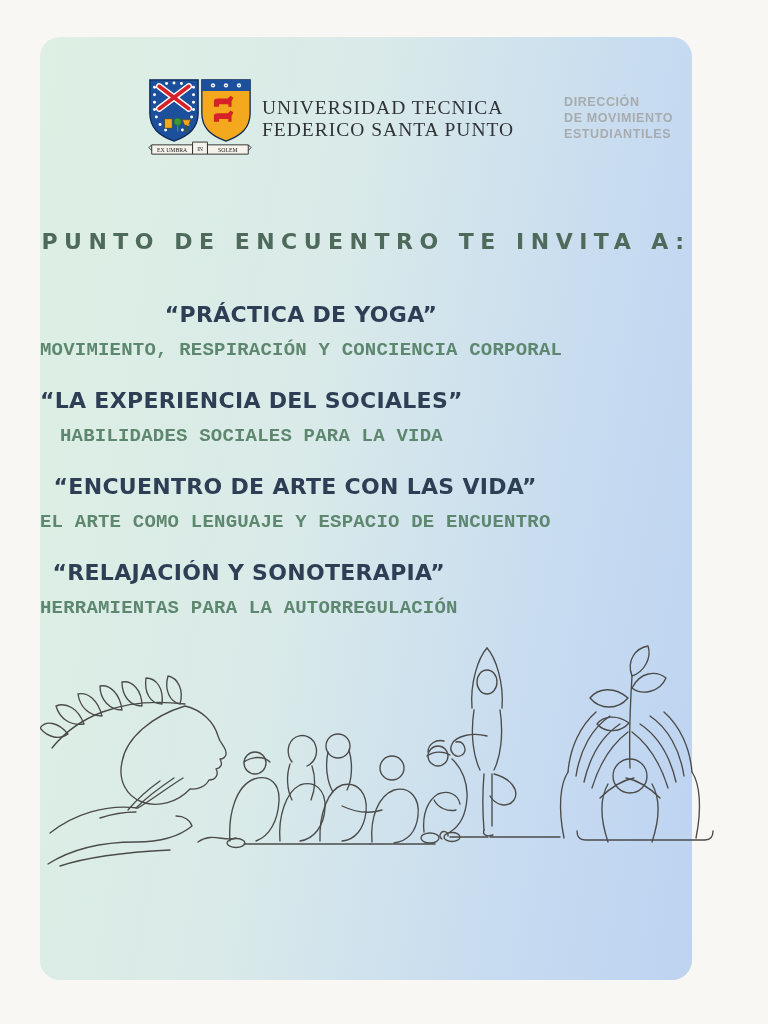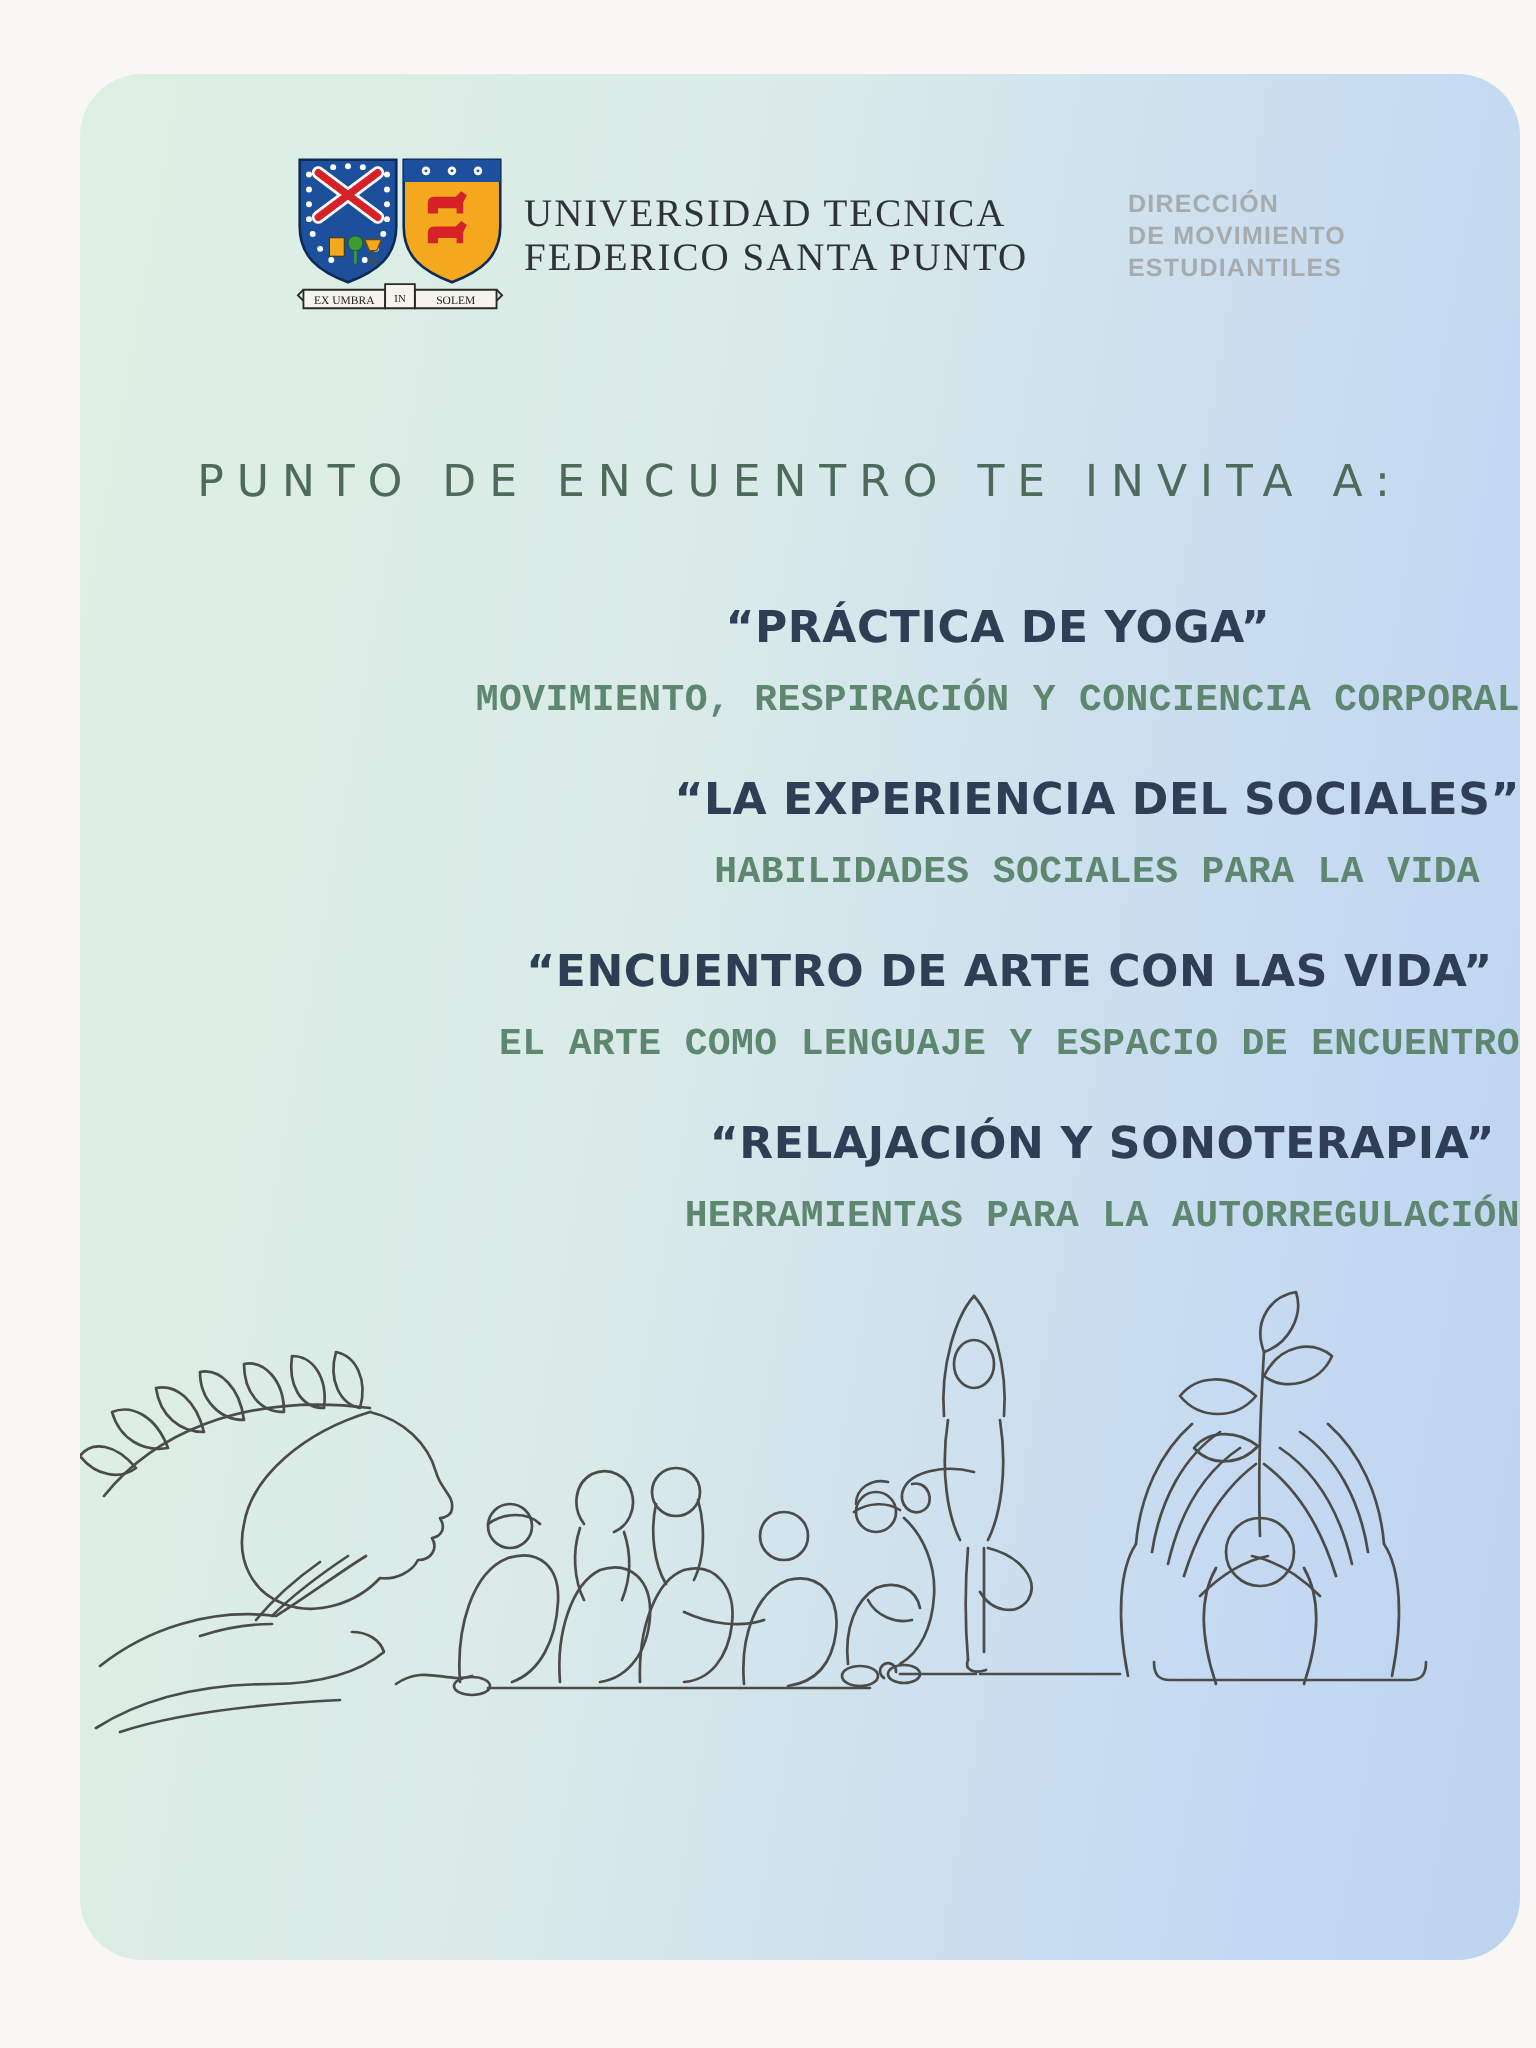--- a/index.html
+++ b/index.html
@@ -6,22 +6,22 @@
   * { margin:0; padding:0; box-sizing:border-box; }
   html,body { width:768px; height:1024px; }
   body {
     font-family:"DejaVu Sans", sans-serif;
     background:#f8f7f3;
     position:relative;
     overflow:hidden;
   }
   .page { position:absolute; inset:0; }
   .card {
-    position:absolute; left:40px; top:37px; width:720px; height:943px;
-    border-radius:31px;
+    position:absolute; left:40px; top:37px; width:652px; height:943px;
+    border-radius:20px;
     background:linear-gradient(100deg, #def0e3 0%, #d9eae9 42%, #c6daf1 78%, #bdd3f0 100%);
   }
   
   .crest { position:absolute; left:108px; top:41px; width:104px; height:88px; }
   .uni-name {
     position:absolute; left:222px; top:60px;
     font-family:"Liberation Serif", serif;
     font-size:19.5px; line-height:22px; letter-spacing:1px;
     color:#2f3338; white-space:nowrap;
   }
@@ -29,26 +29,26 @@
     position:absolute; left:477px; top:57px;
     font-family:"Liberation Sans", sans-serif;
     font-size:12.5px; line-height:16px; letter-spacing:.6px;
     font-weight:700; color:#a8abae; white-space:nowrap;margin-left:47px;
   }
   
   .headline {
     position:absolute; left:0; top:192px; width:100%;
     text-align:center;
     font-size:22px; letter-spacing:6.5px;
-    color:#4e6a5a; font-weight:400;
+    color:#4e6a5a; font-weight:700;
   }
   
   .activities {
     position:absolute; left:0; top:264px; width:100%;
-    display:flex; flex-direction:column; align-items:flex-end;
+    display:flex; flex-direction:column; align-items:flex-start;
   }
   .activity { text-align:center; margin-bottom:24px; }
   .activity-title {
     font-size:22px; line-height:28px; font-weight:bold;
     letter-spacing:.3px; color:#2d3e55; margin-bottom:8px;
   }
   .activity-subtitle {
     font-size:19px; line-height:26px; font-weight:bold;
     letter-spacing:.2px; color:#5e8770;font-family:Liberation Mono, monospace;
   }

